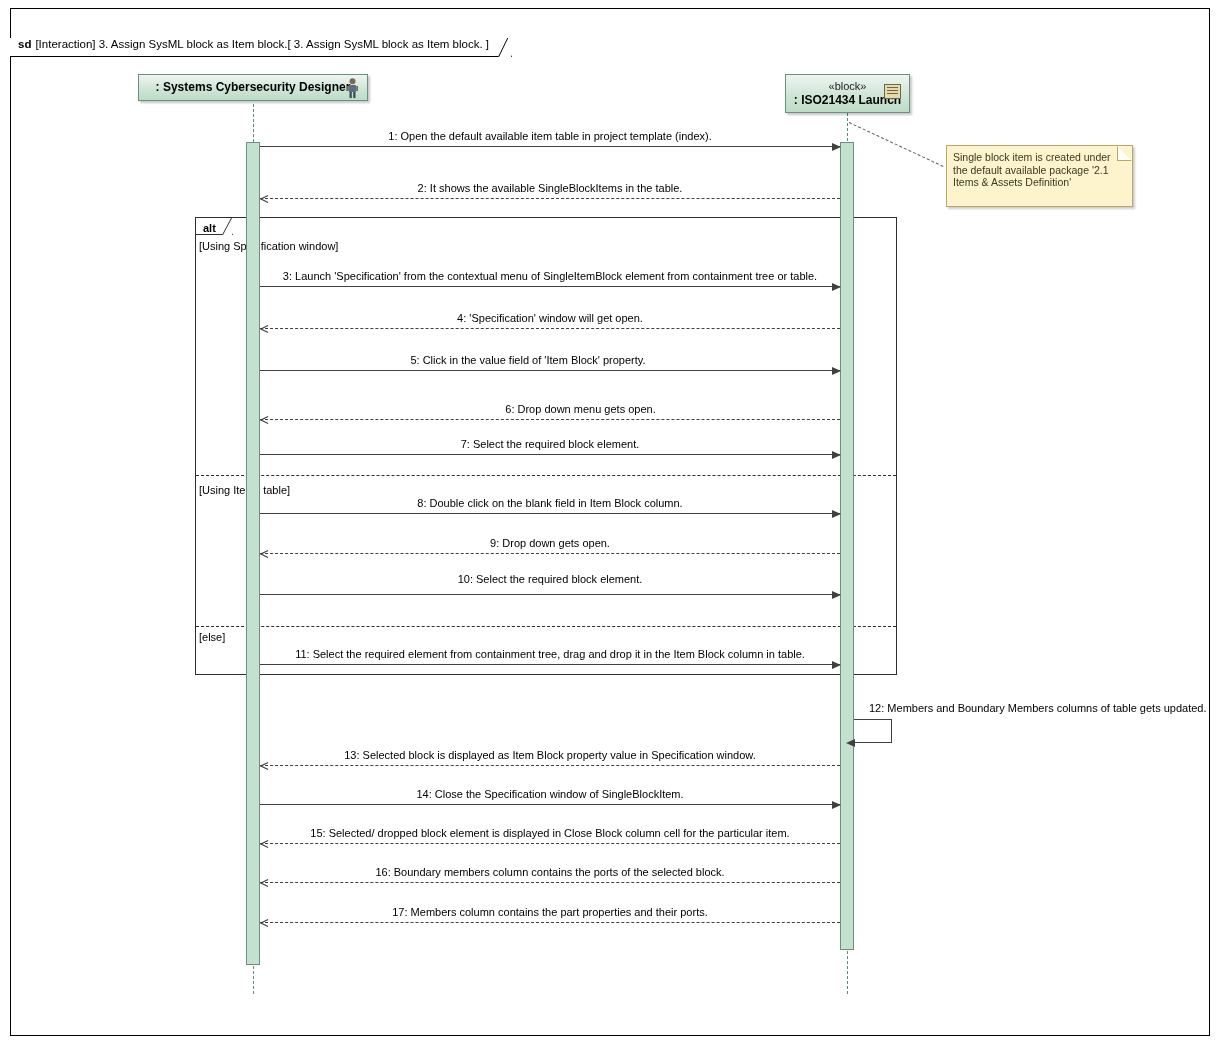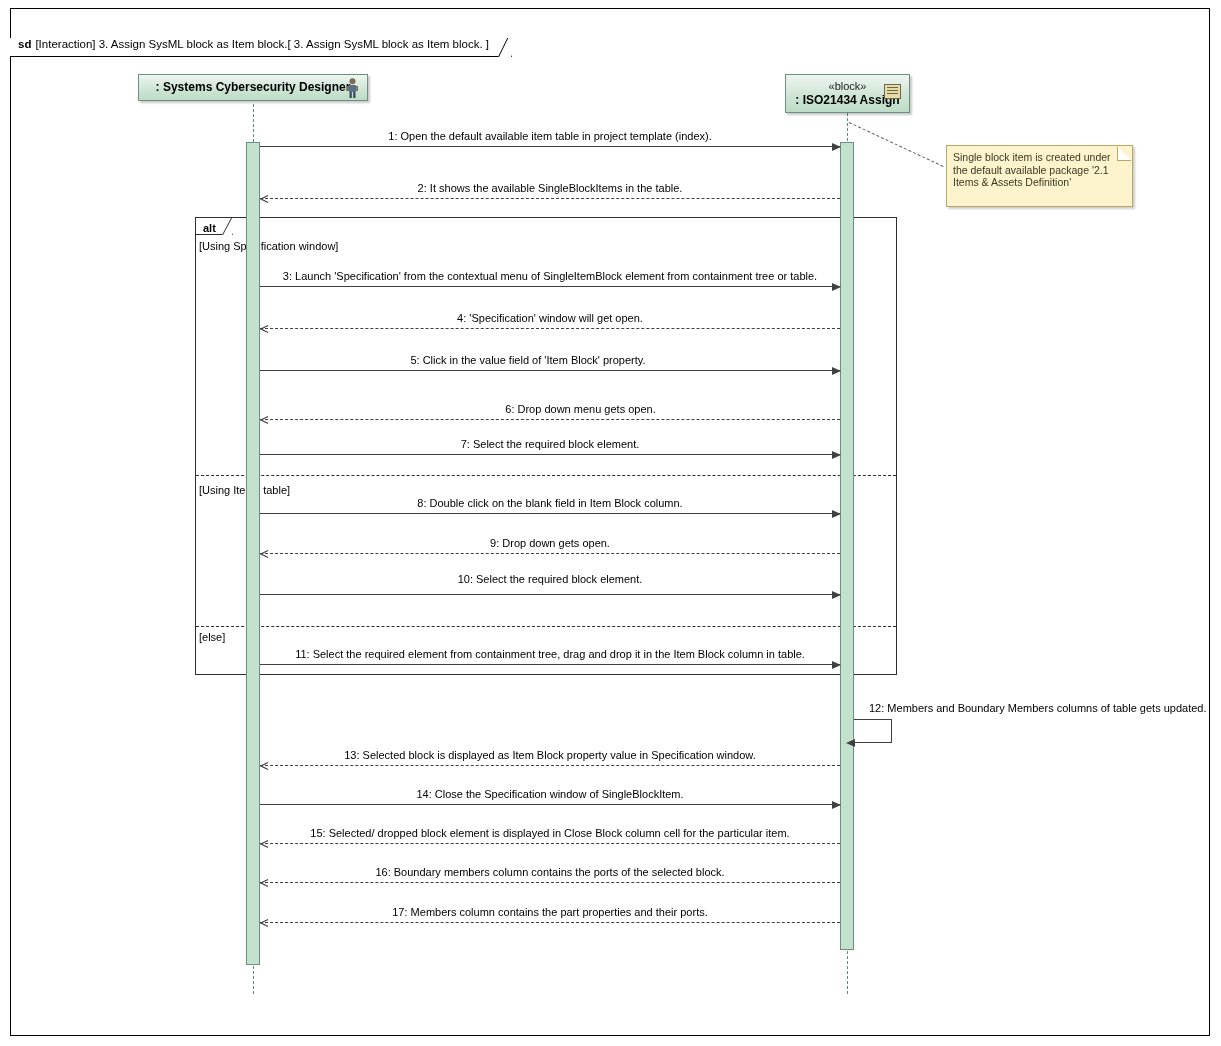--- a/index.html
+++ b/index.html
@@ -305,21 +305,21 @@
     <svg class="actor-icon" viewBox="0 0 13 20">
       <circle cx="6.5" cy="3.2" r="3" fill="#7a6a55"></circle>
       <path d="M3 7 h7 v7 h-7 z" fill="#5a6e86"></path>
       <path d="M3.5 14 h2.3 v6 h-2.3 z M7.2 14 h2.3 v6 h-2.3 z" fill="#3d4a5c"></path>
       <path d="M1 8 h1.8 v5 h-1.8 z M10.2 8 h1.8 v5 h-1.8 z" fill="#7a6a55"></path>
     </svg>
   </div>
 
   <div class="lifeline-head" style="left:785px; top:74px; width:125px; height:39px;text-align:center;">
     <span class="ll-stereo">«block»</span>
-    <span class="ll-name">: ISO21434 Assign</span>
+    <span class="ll-name">: ISO21434 Launch</span>
     <span class="block-icon">
         <i></i>
         <i></i>
         <i></i>
       </span>
   </div>
 
   <div class="activation" style="left:246px; top:142px; width:14px; height:823px;"></div>
   <div class="activation" style="left:840px; top:142px; width:14px; height:808px;"></div>
 

